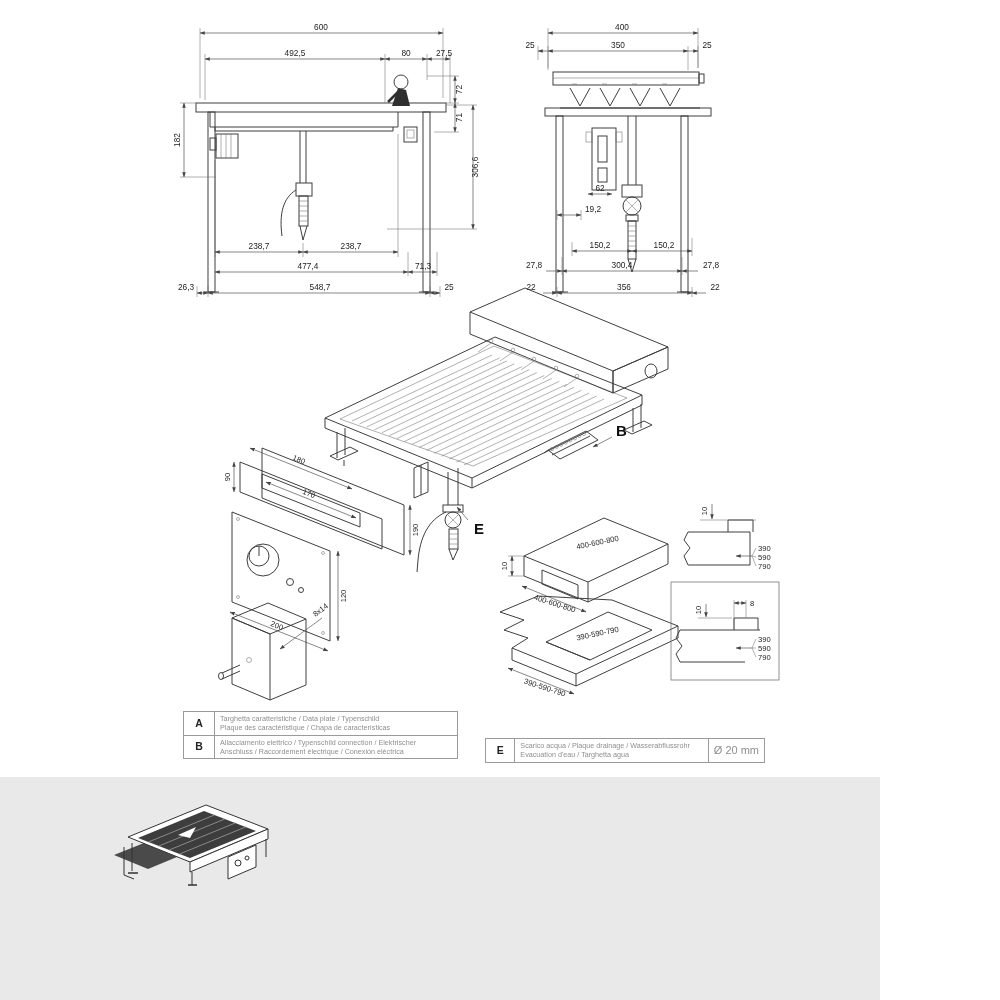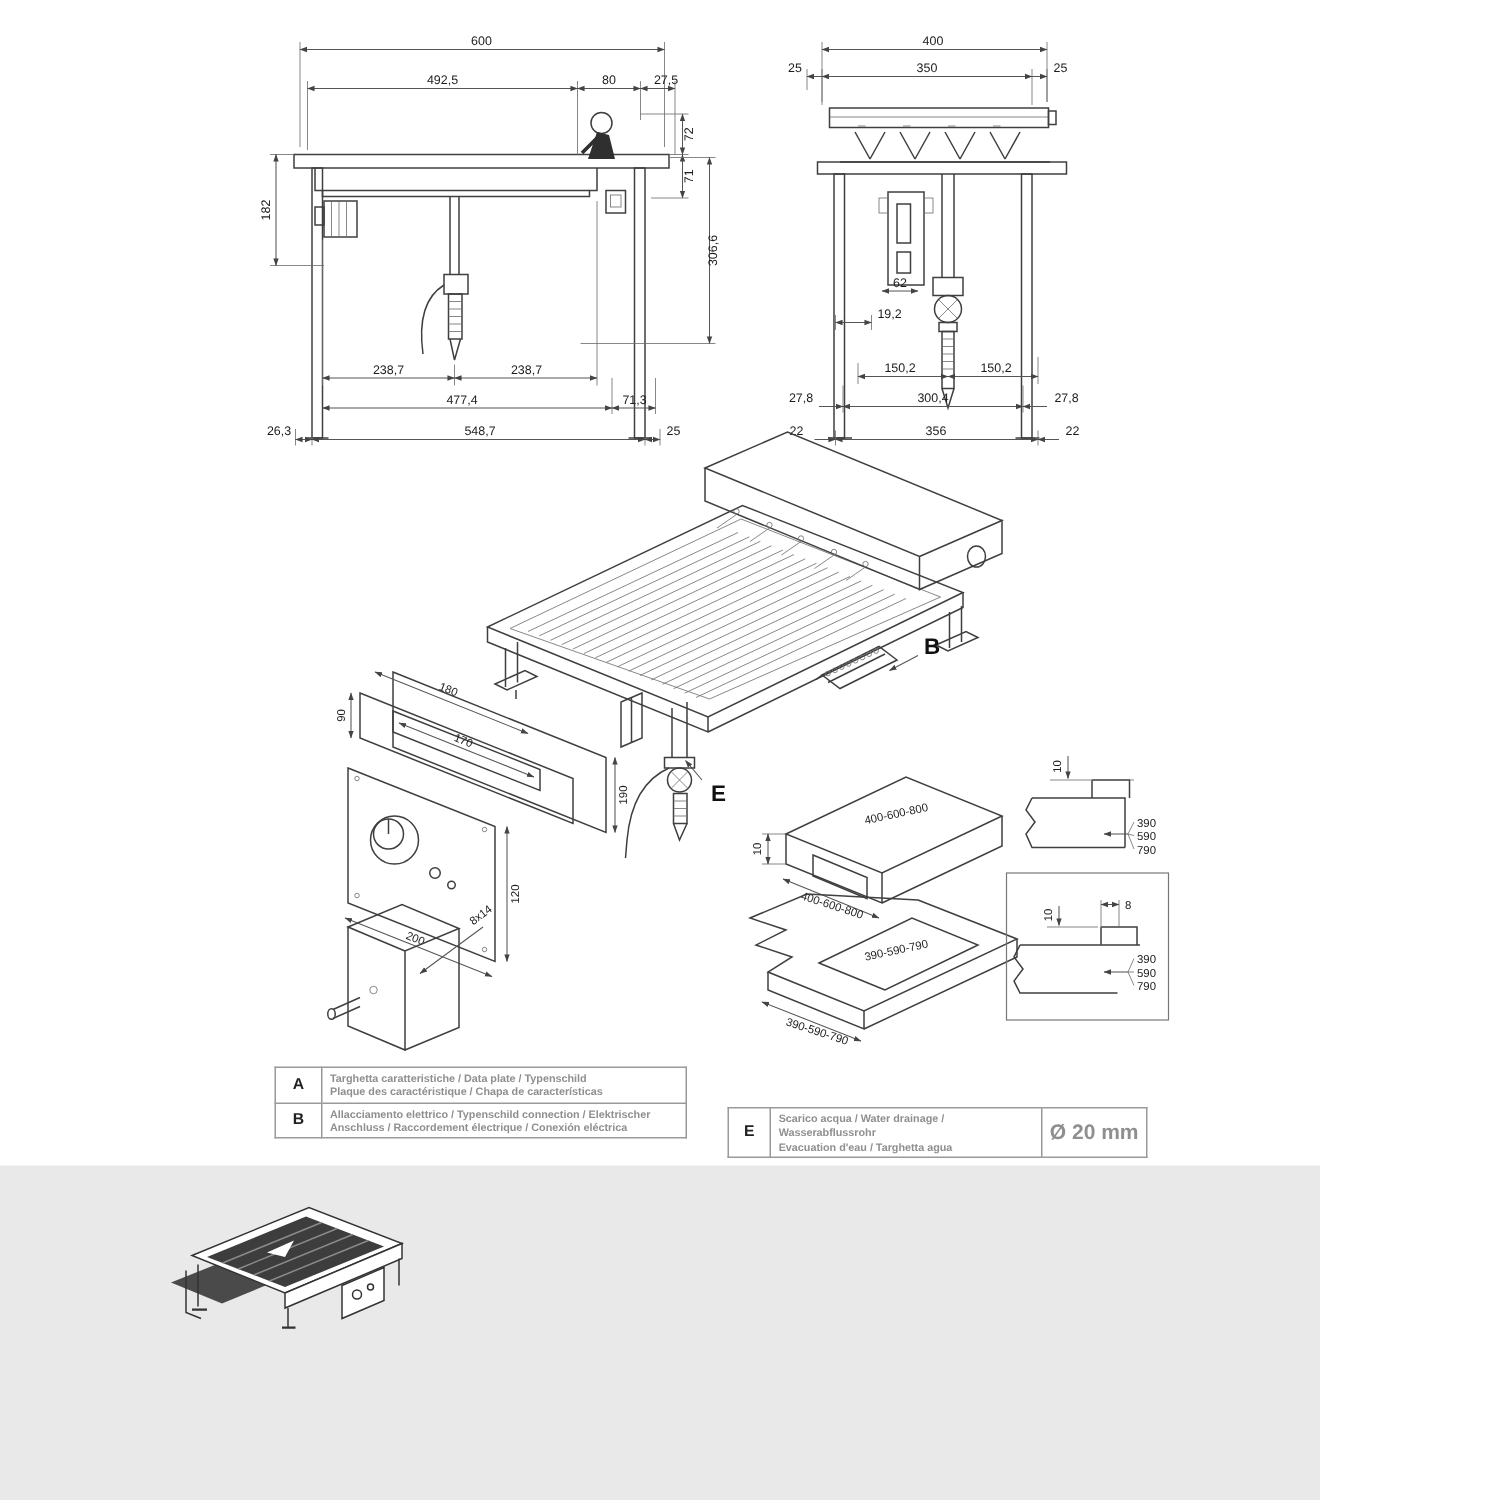--- a/index.html
+++ b/index.html
@@ -9,23 +9,23 @@
   
   .ln{stroke:#3f3f3f;fill:none;stroke-width:1;}
   .tn{stroke:#6f6f6f;fill:none;stroke-width:.55;}
   .dm{stroke:#555;fill:none;stroke-width:.7;}
   .fl{fill:#2f2f2f;stroke:none;}
   text.dl{font-size:8.3px;fill:#1c1c1c;font-family:"Liberation Sans",sans-serif;}
   text.dls{font-size:7.6px;fill:#1c1c1c;font-family:"Liberation Sans",sans-serif;}
   text.key{font-size:15px;font-weight:bold;fill:#111;font-family:"Liberation Sans",sans-serif;}
   
   table.legend{position:absolute;border-collapse:collapse;font-size:7.2px;line-height:9.3px;color:#8f8f8f;}
-  table.legend td{border:1px solid #9a9a9a;padding:2px 5px;vertical-align:middle;font-weight:bold;}
+  table.legend td{border:1px solid #9a9a9a;padding:2px 5px;vertical-align:middle;}
   table.legend td.key{font-size:10.5px;font-weight:bold;color:#222;text-align:center;width:20px;}
-  table.legend td.val{font-size:14px;white-space:nowrap;}
+  table.legend td.val{font-size:11px;white-space:nowrap;}
   
   #band{position:absolute;left:0;top:777px;width:1000px;height:223px;background:#e9e9e9;}
 </style>
 </head>
 <body>
 
 <div id="canvas">
 
   <svg class="abs" style="left:0;top:0" width="1000" height="777" viewBox="0 0 1000 777">
     <defs>
@@ -325,21 +325,21 @@
       </td>
     </tr>
   </tbody>
     </table>
 
   <table class="legend" style="left:485px;top:738px;width:280px">
     <tbody>
         <tr>
       <td class="key">E</td>
       <td style="width:200px">
-        <div>Scarico acqua / Water drainage / Wasserabflussrohr</div>
+        <div>Scarico acqua / Plaque drainage / Wasserabflussrohr</div>
         <div>Evacuation d'eau / Targhetta agua</div>
       </td>
       <td class="val">Ø 20 mm</td>
     </tr>
   </tbody>
     </table>
 
   <div id="band">
 
     <svg class="abs" style="left:100px;top:18px" width="215" height="98" viewBox="0 0 215 98">

